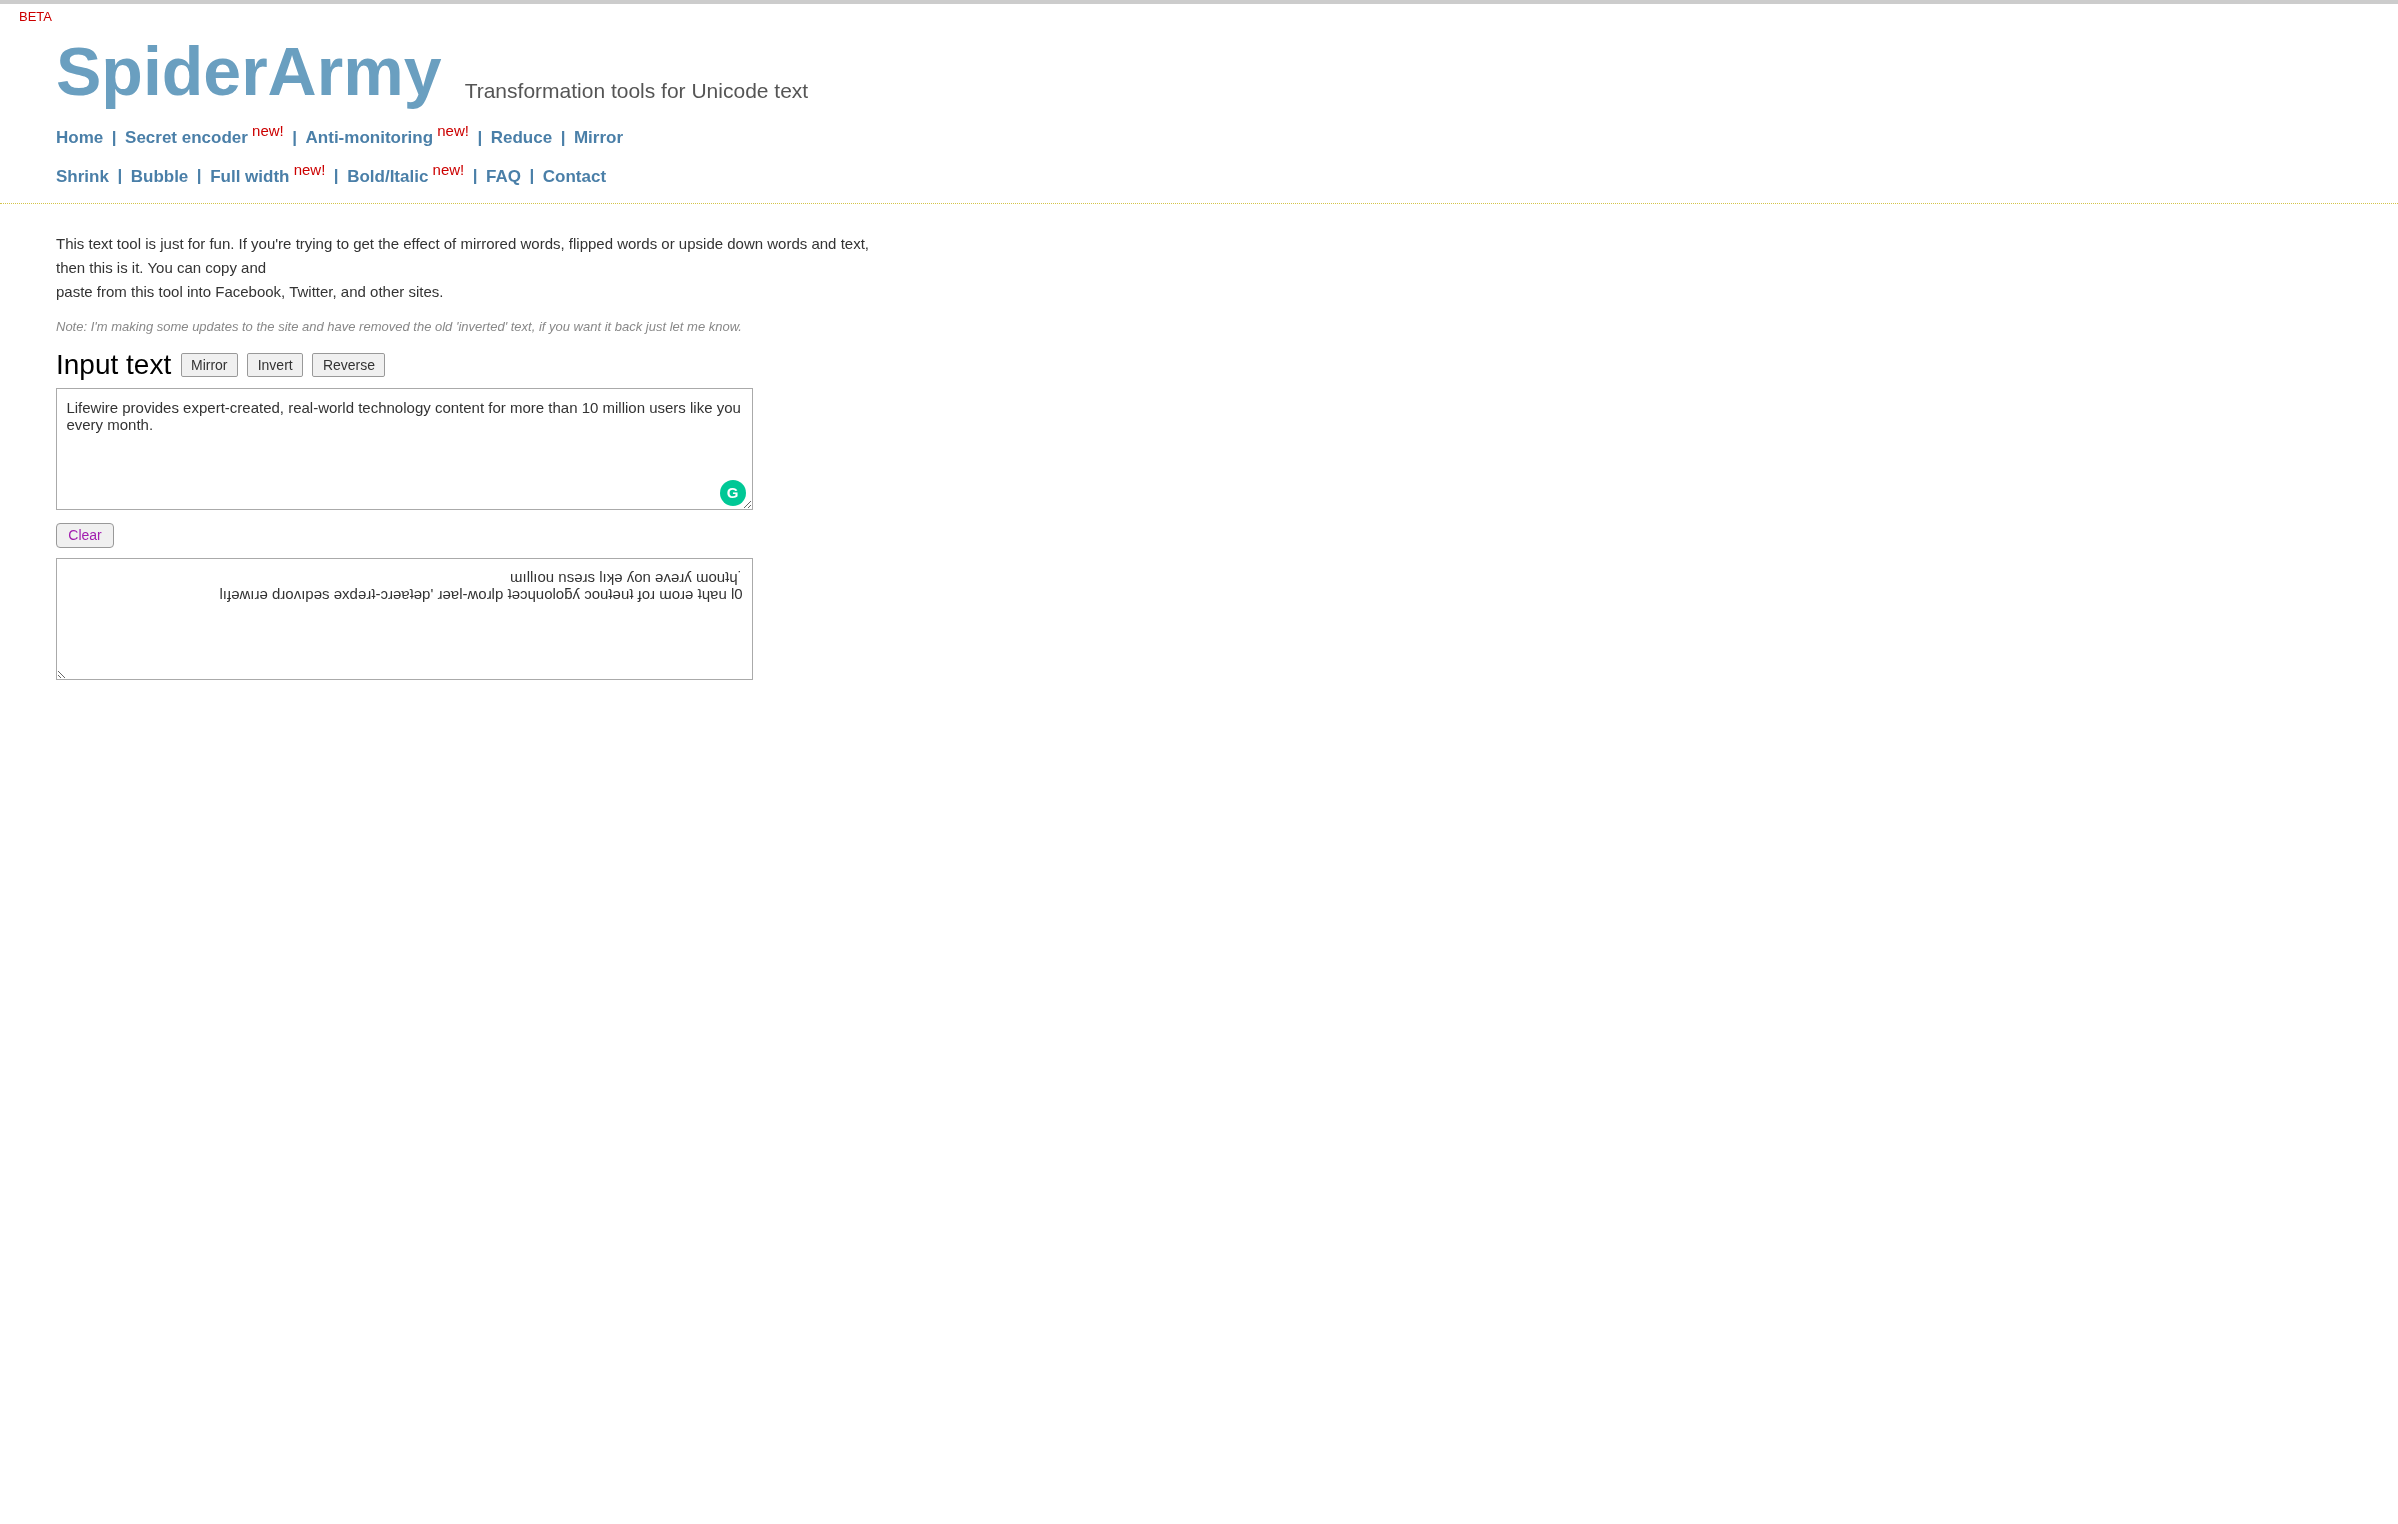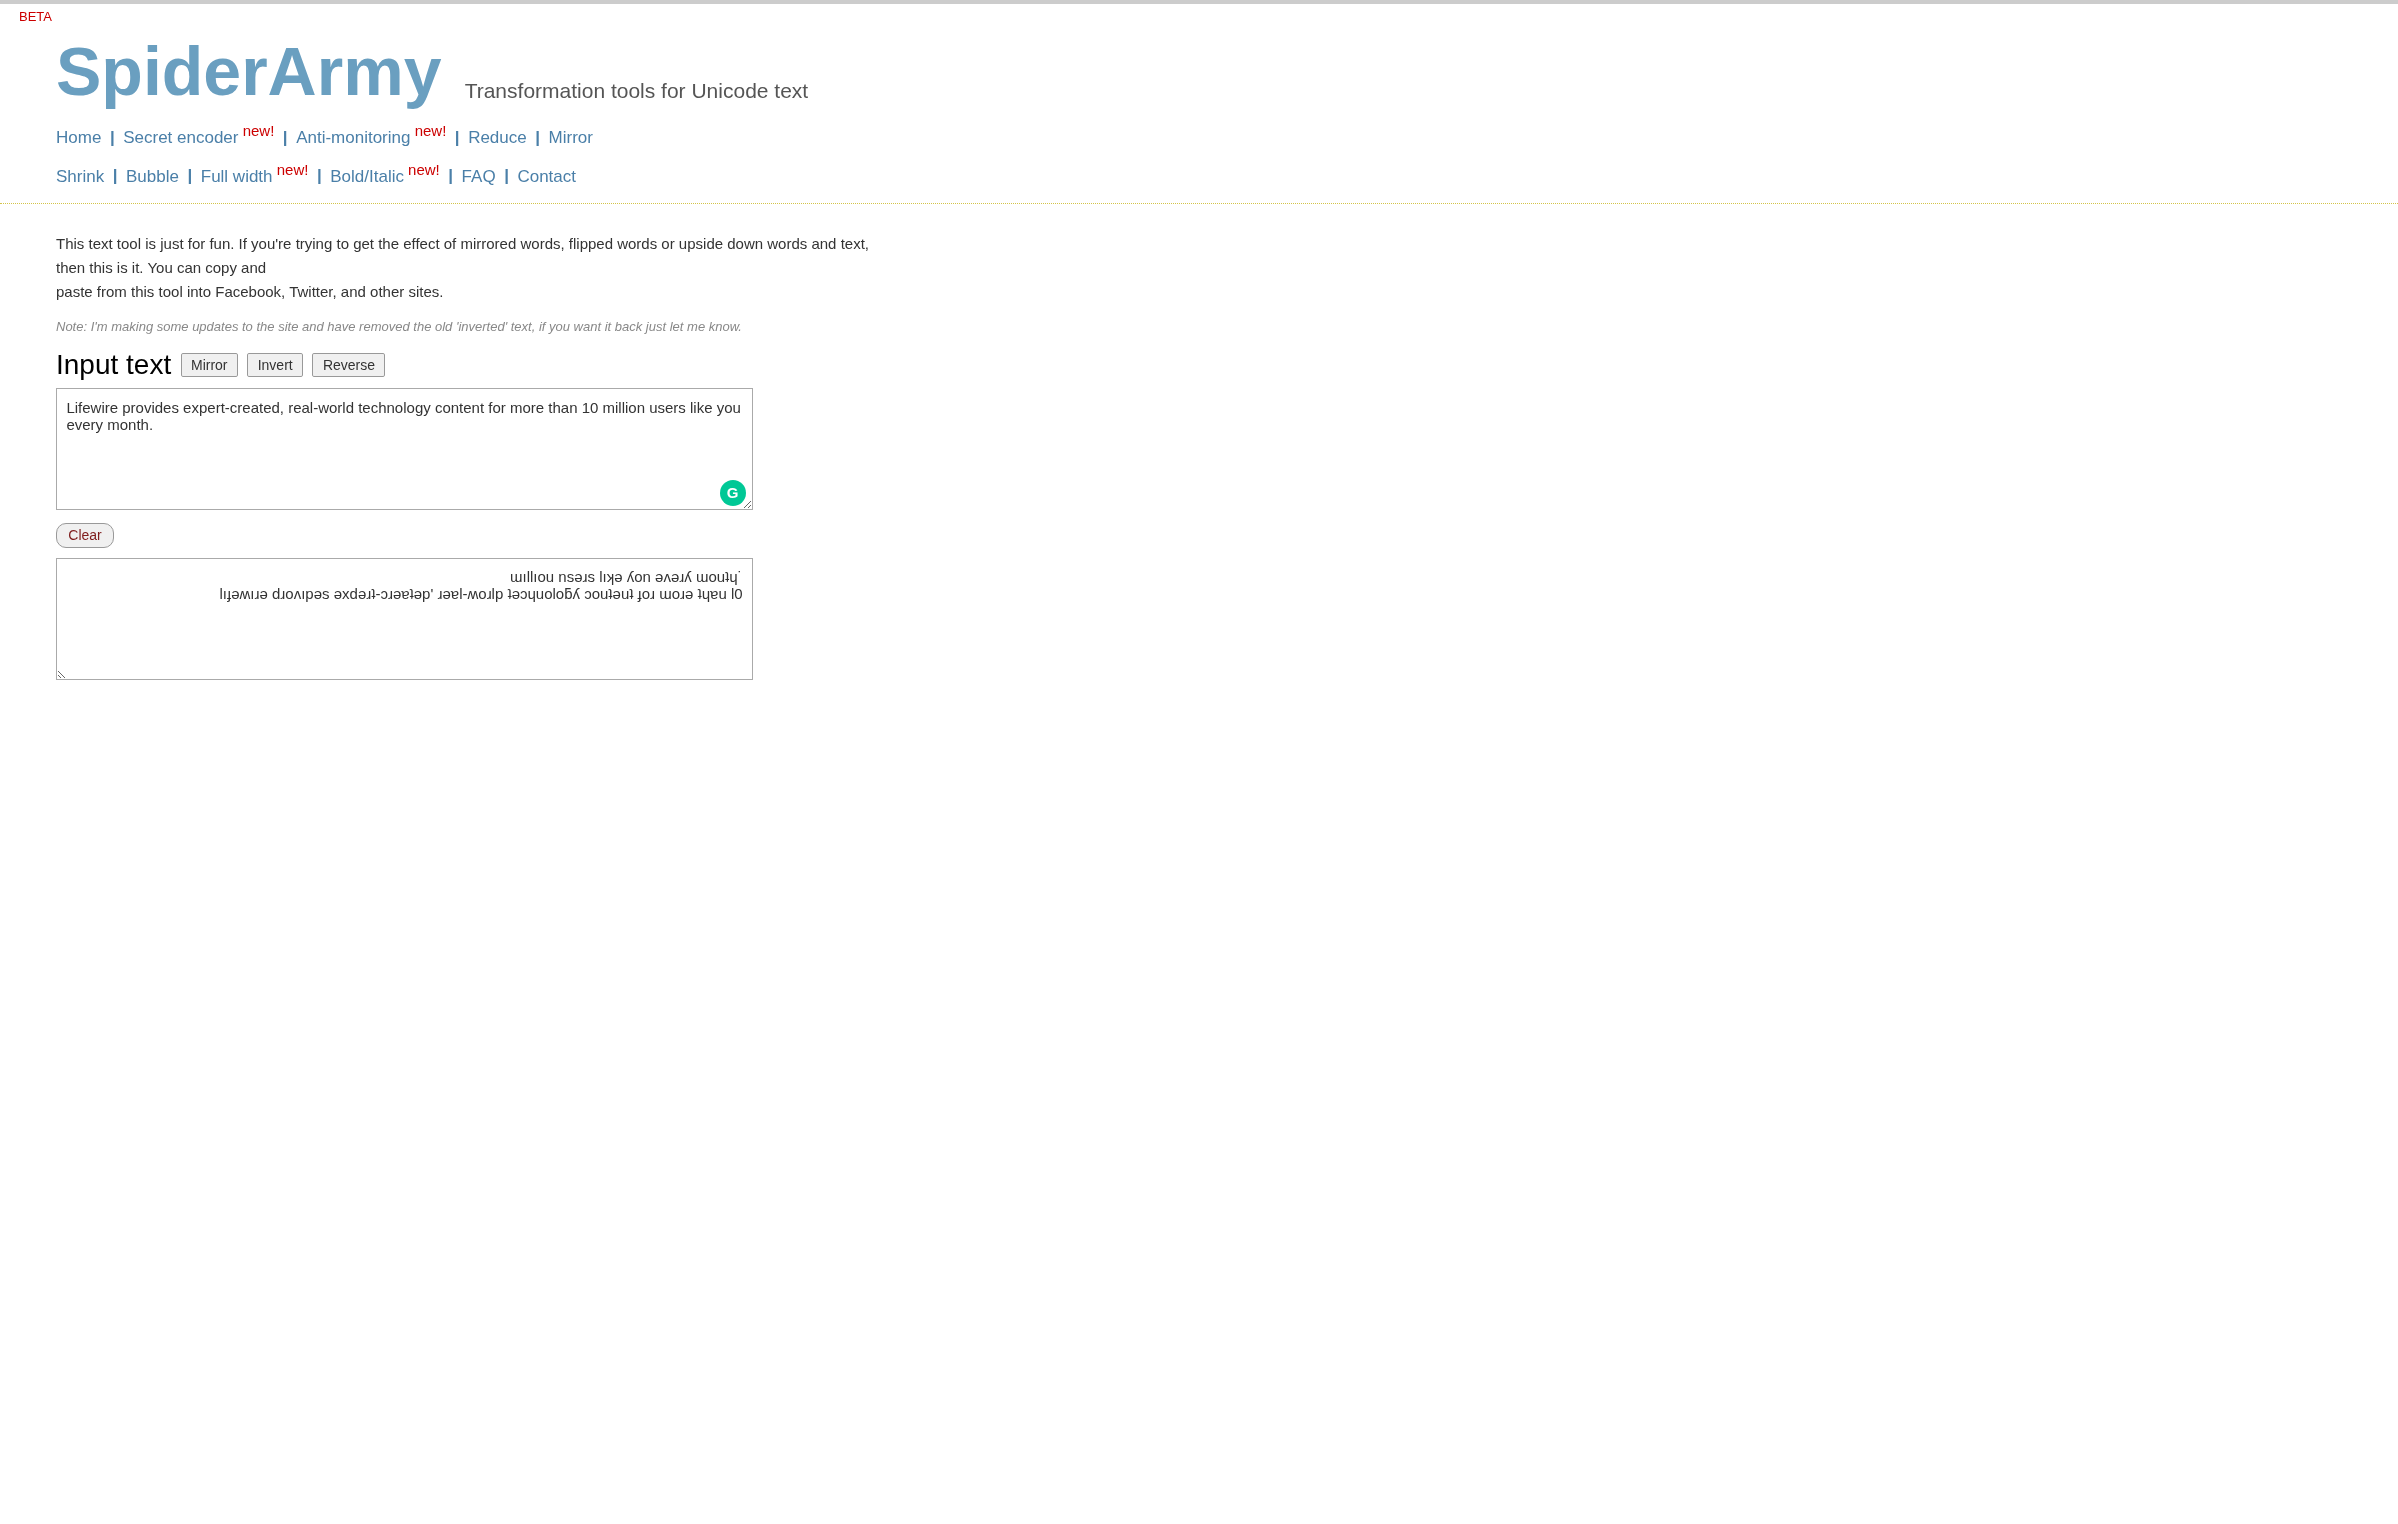--- a/index.html
+++ b/index.html
@@ -46,21 +46,21 @@
 
     .nav {
       padding: 7.5px 56px 0;
       font-size: 17px;
       line-height: 2;
     }
 
     .nav a {
       color: #4a7fa8;
       text-decoration: none;
-      font-weight: normal;
+      font-weight: bold;
     }
 
     .nav .separator {
       color: #4a7fa8;
       margin: 0 3.8px;
       font-weight: bold;
     }
 
     .new-badge {
       color: #cc0000;
@@ -159,22 +159,22 @@
     }
 
     .clear-button {
       display: block;
       margin: 9.4px 0;
       padding: 3.8px 11.3px;
       font-size: 14px;
       border: 0.9px solid #999;
       background: #f0f0f0;
       cursor: pointer;
-      border-radius: 10px;
-      color: #7f1d1d;
+      border-radius: 4px;
+      color: #a21caf;
     }
 
     .output-textarea {
       width: 697px;
       height: 122px;
       border: 0.9px solid #aaa;
       padding: 9.4px;
       font-size: 15px;
       resize: both;
       font-family: Arial, sans-serif;

